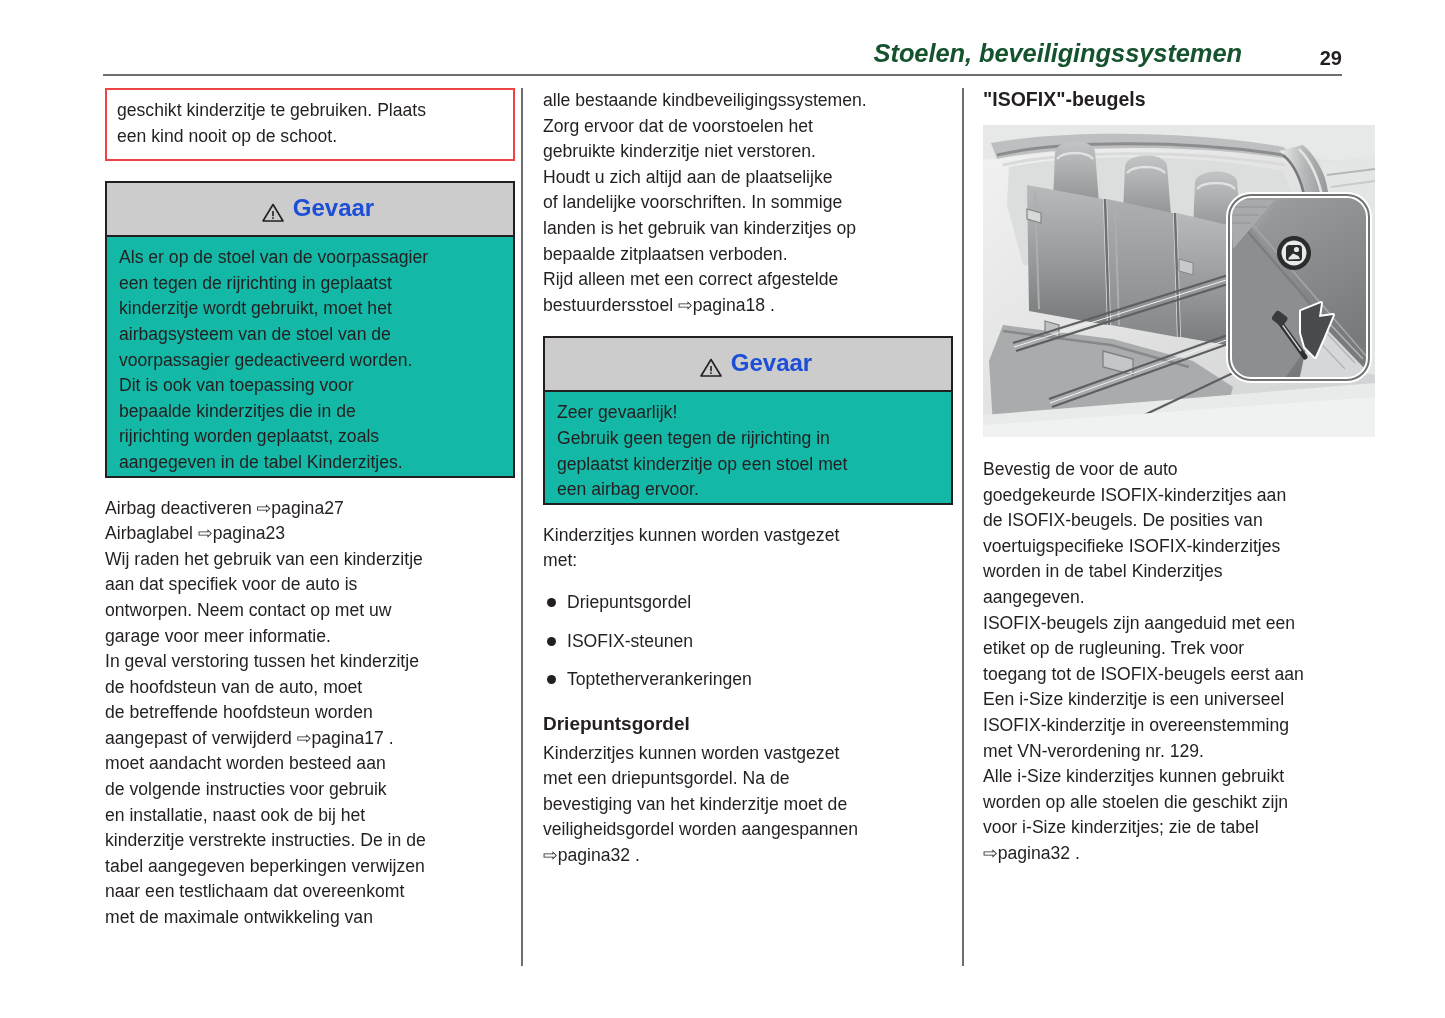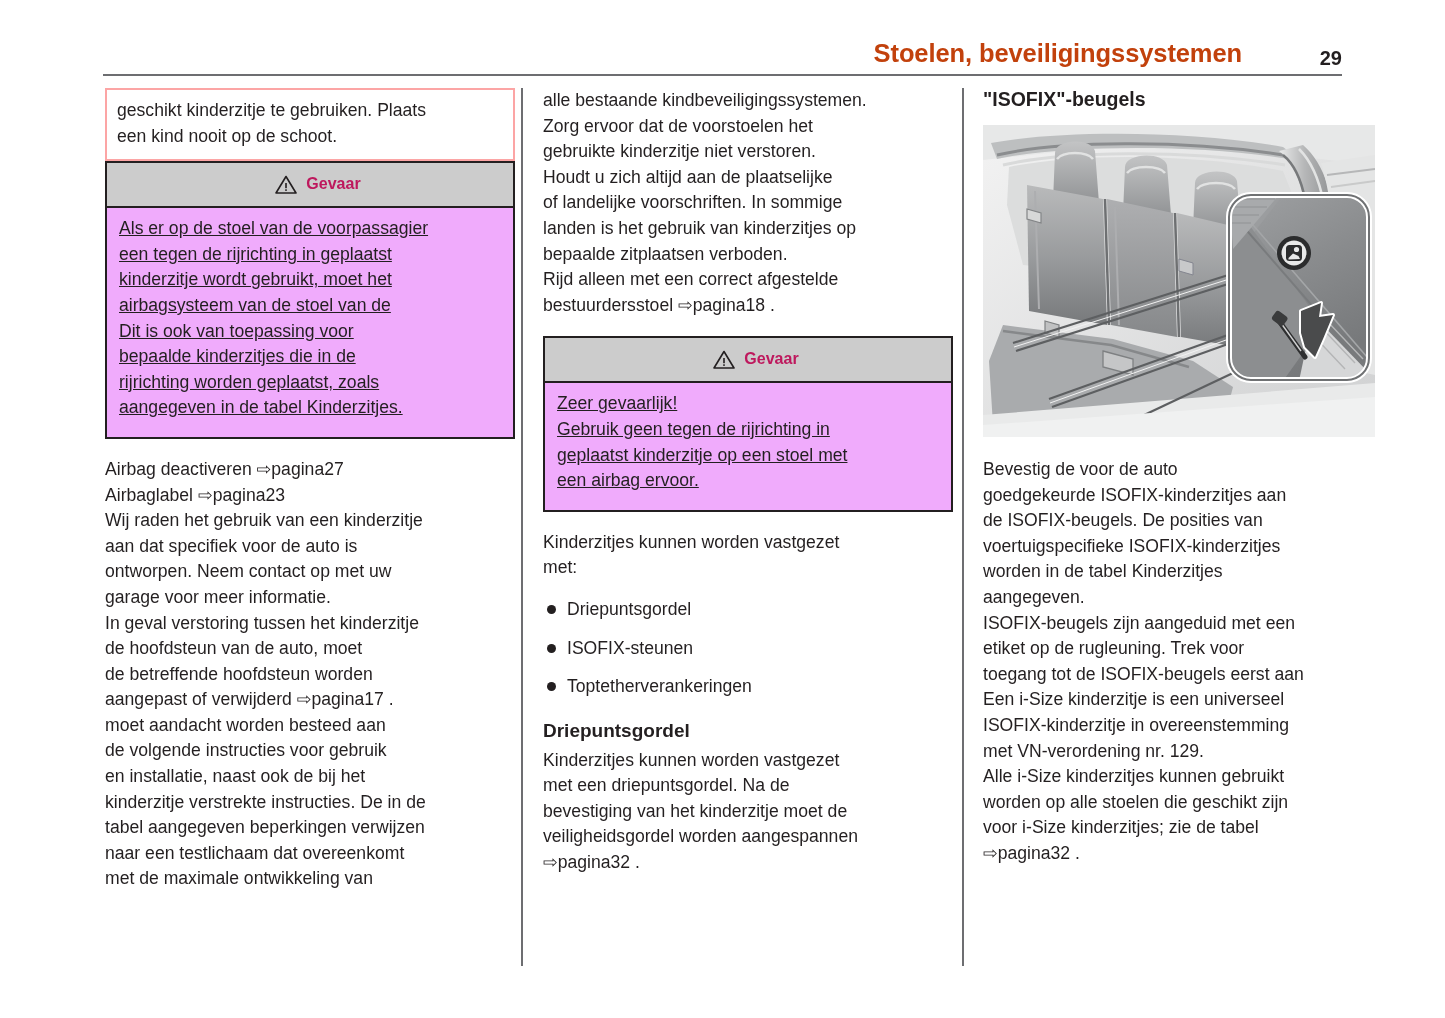--- a/index.html
+++ b/index.html
@@ -25,23 +25,24 @@
     height: 48px;
     border-bottom: 2px solid #6d6e71;
     box-sizing: border-box;
   }
   .header-title {
     position: absolute;
     right: 100px;
     bottom: 6px;
     font-size: 25.5px;
     font-weight: bold;
-    color: #c2410c;
+    color: #14532d;
     white-space: nowrap;
     letter-spacing: -0.1px;
+    font-style: italic;
   }
   .header-pageno {
     position: absolute;
     right: 0px;
     bottom: 4px;
     font-size: 20px;
     font-weight: bold;
     color: #231f20;
   }
 
@@ -68,55 +69,55 @@
   
   .body-text {
     font-size: 17.6px;
     line-height: 25.6px;
     color: #231f20;
   }
   .body-text .ln { display: block; white-space: pre; }
 
   
   .note-box {
-    border: 2px solid #fca5a5;
+    border: 2px solid #ef4444;
     box-sizing: border-box;
     padding: 8px 27px 10px 10px;
+    margin-bottom: 20px;
   }
 
   
   .warn-box {
     border: 2px solid #231f20;
     box-sizing: border-box;
     margin-bottom: 18px;
   }
   .warn-head {
     background: #cccccc;
     border-bottom: 2px solid #231f20;
     text-align: center;
     padding: 11px 0 13px 16px;
-    font-size: 16px;
+    font-size: 24px;
     font-weight: bold;
-    color: #be185d;
+    color: #1d4ed8;
     display: flex;
     align-items: center;
     justify-content: center;
     gap: 9px;
   }
   .warn-tri {
     display: inline-block;
     width: 22px;
     height: 19px;
     position: relative;
     top: 1px;
   }
   .warn-body {
-    padding: 8px 10px 16px 12px;
-    background: #f0abfc;
-    text-decoration: underline;
+    padding: 8px 10px 0 12px;
+    background: #14b8a6;
   }
 
   
   .subhead {
     font-size: 19px;
     font-weight: bold;
     color: #231f20;
     margin: 20px 0 6px 0;
   }
   .col-head {
@@ -187,20 +188,21 @@
         </svg>
       </span>
       <span>Gevaar</span>
     </div>
     <div class="warn-body">
       <div class="body-text">
           <span class="ln">Als er op de stoel van de voorpassagier</span>
           <span class="ln">een tegen de rijrichting in geplaatst</span>
           <span class="ln">kinderzitje wordt gebruikt, moet het</span>
           <span class="ln">airbagsysteem van de stoel van de</span>
+          <span class="ln">voorpassagier gedeactiveerd worden.</span>
           <span class="ln">Dit is ook van toepassing voor</span>
           <span class="ln">bepaalde kinderzitjes die in de</span>
           <span class="ln">rijrichting worden geplaatst, zoals</span>
           <span class="ln">aangegeven in de tabel Kinderzitjes.</span>
         </div>
     </div>
   </div>
 
   <div class="body-text">
       <span class="ln">Airbag deactiveren ⇨pagina27</span>

